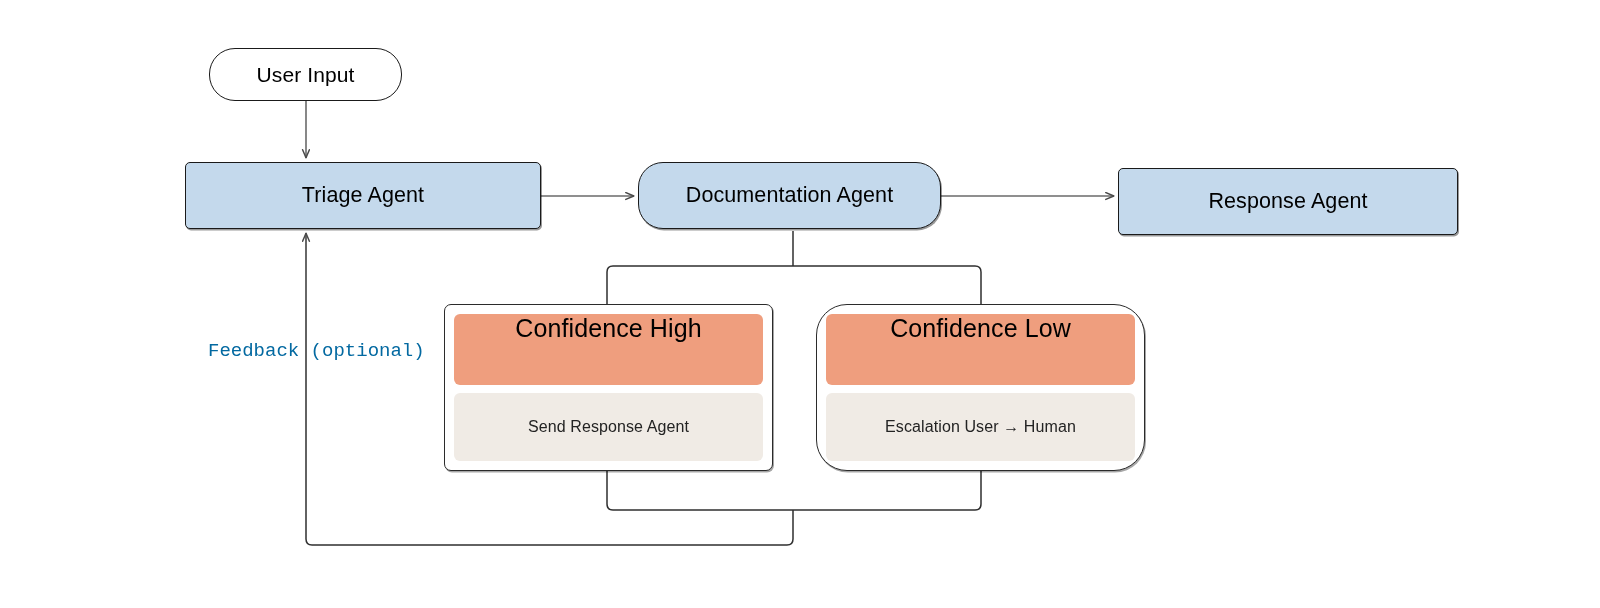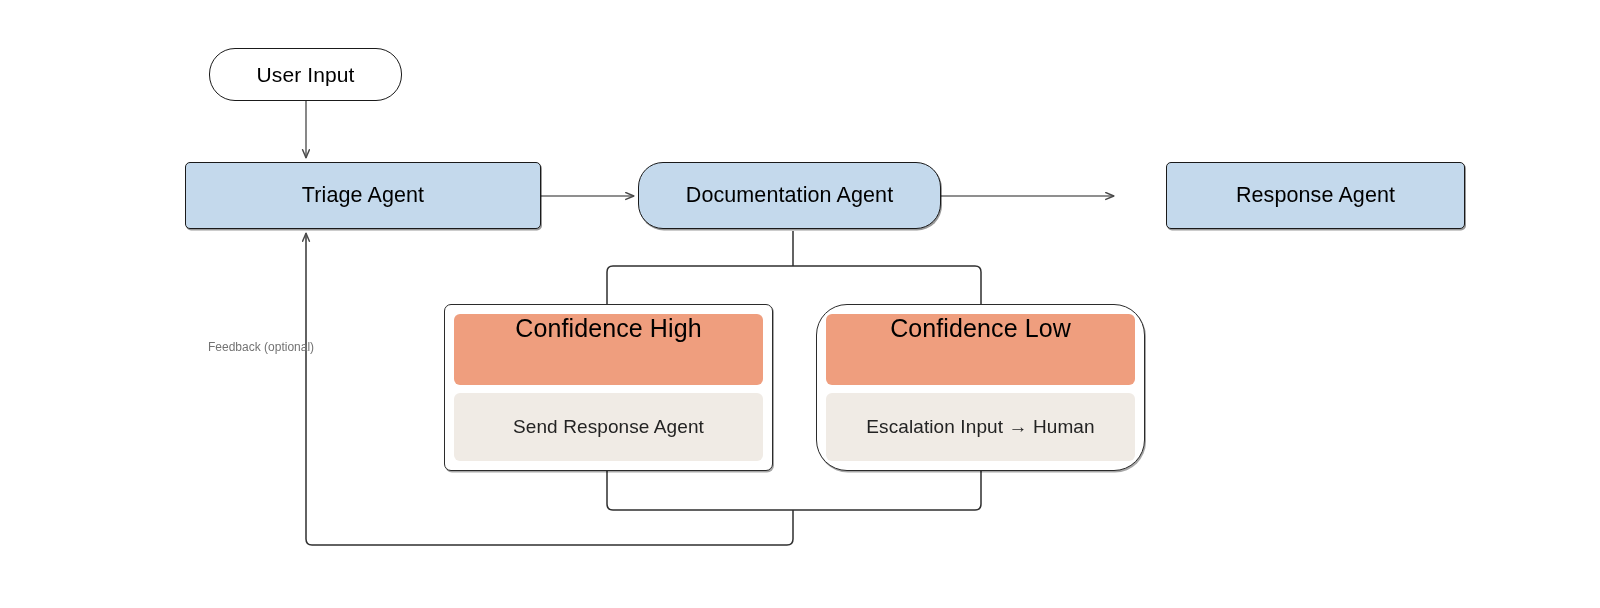--- a/index.html
+++ b/index.html
@@ -80,30 +80,30 @@
     color: #000000;
     letter-spacing: 0.1px;
   }
   .card-body {
     background: #f0ebe5;
     border-radius: 6px;
     height: 69px;
     display: flex;
     align-items: center;
     justify-content: center;
-    font-size: 19px;
+    font-size: 16px;
     color: #232323;
     letter-spacing: 0.1px;
   }
 
   .edge-label {
     position: absolute;
-    font-family: Liberation Sans, sans-serif;
-    font-size: 12px;
-    color: #737373;
+    font-family: Liberation Mono, monospace;
+    font-size: 19px;
+    color: #0369a1;
     white-space: nowrap;
     letter-spacing: 0px;
   }
 </style>
 </head>
 <body>
 
 <div id="canvas">
 
   <svg id="edges" viewBox="0 0 1600 608" width="1600" height="608" xmlns="http://www.w3.org/2000/svg">
@@ -135,37 +135,37 @@
   </div>
 
   <div class="node node-agent" style="left:156px; top:162px; width:356px; height:67px;margin-left:29px;">
     <span>Triage Agent</span>
   </div>
 
   <div class="node node-agent" style="left:638px; top:162px; width:303px; height:67px;border-radius:25px;">
     <span>Documentation Agent</span>
   </div>
 
-  <div class="node node-agent" style="left:1118px; top:162px; width:299px; height:67px;margin-left:48px;">
+  <div class="node node-agent" style="left:1118px; top:168px; width:340px; height:67px;">
     <span>Response Agent</span>
   </div>
 
   <div class="card" style="left:444px; top:304px; width:329px; height:167px;">
     <div class="card-header">
       <span>Confidence High</span>
     </div>
     <div class="card-body">
       <span>Send Response Agent</span>
     </div>
   </div>
 
   <div class="card" style="left:816px; top:304px; width:329px; height:167px;border-radius:31px;">
     <div class="card-header">
       <span>Confidence Low</span>
     </div>
     <div class="card-body">
-      <span>Escalation Input → Human</span>
+      <span>Escalation User → Human</span>
     </div>
   </div>
 
   <div class="edge-label" style="left:208px; top:340px;">Feedback (optional)</div>
 
 </div>
 
 </body></html>

